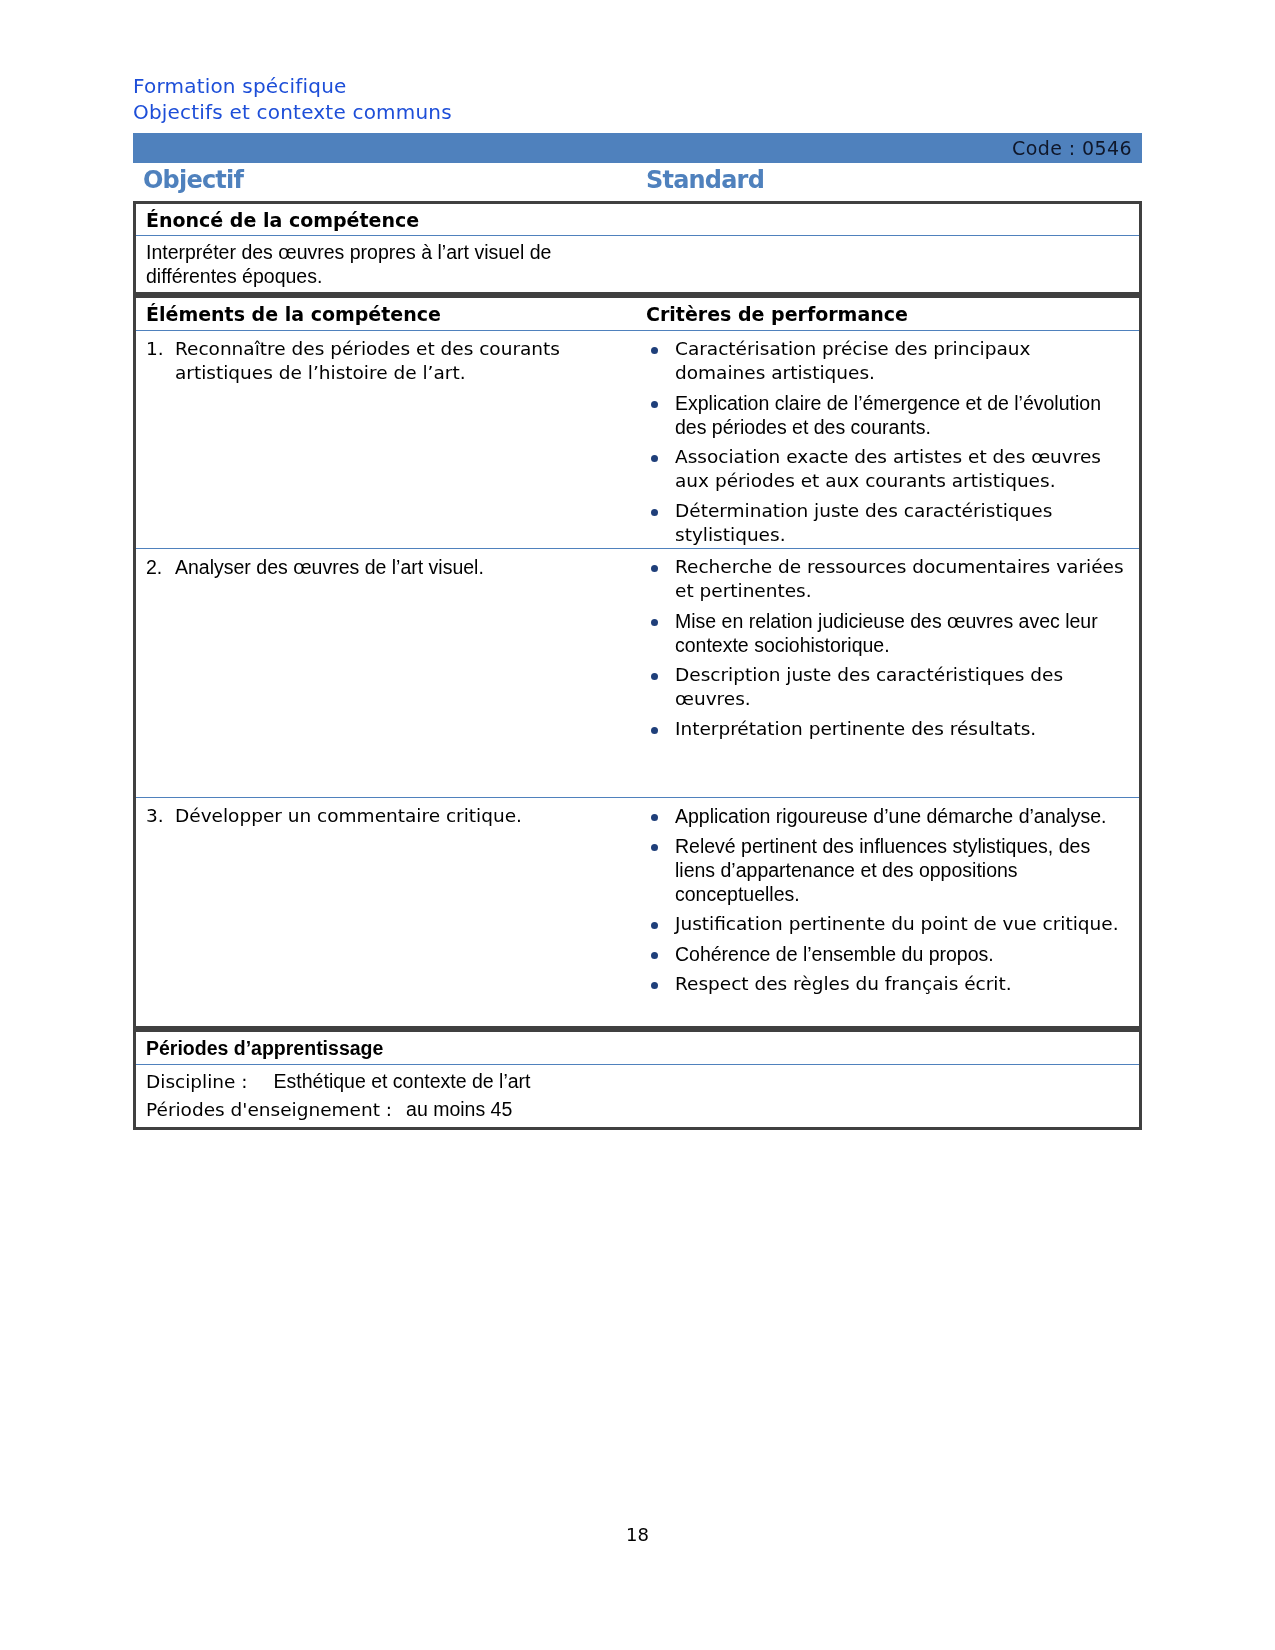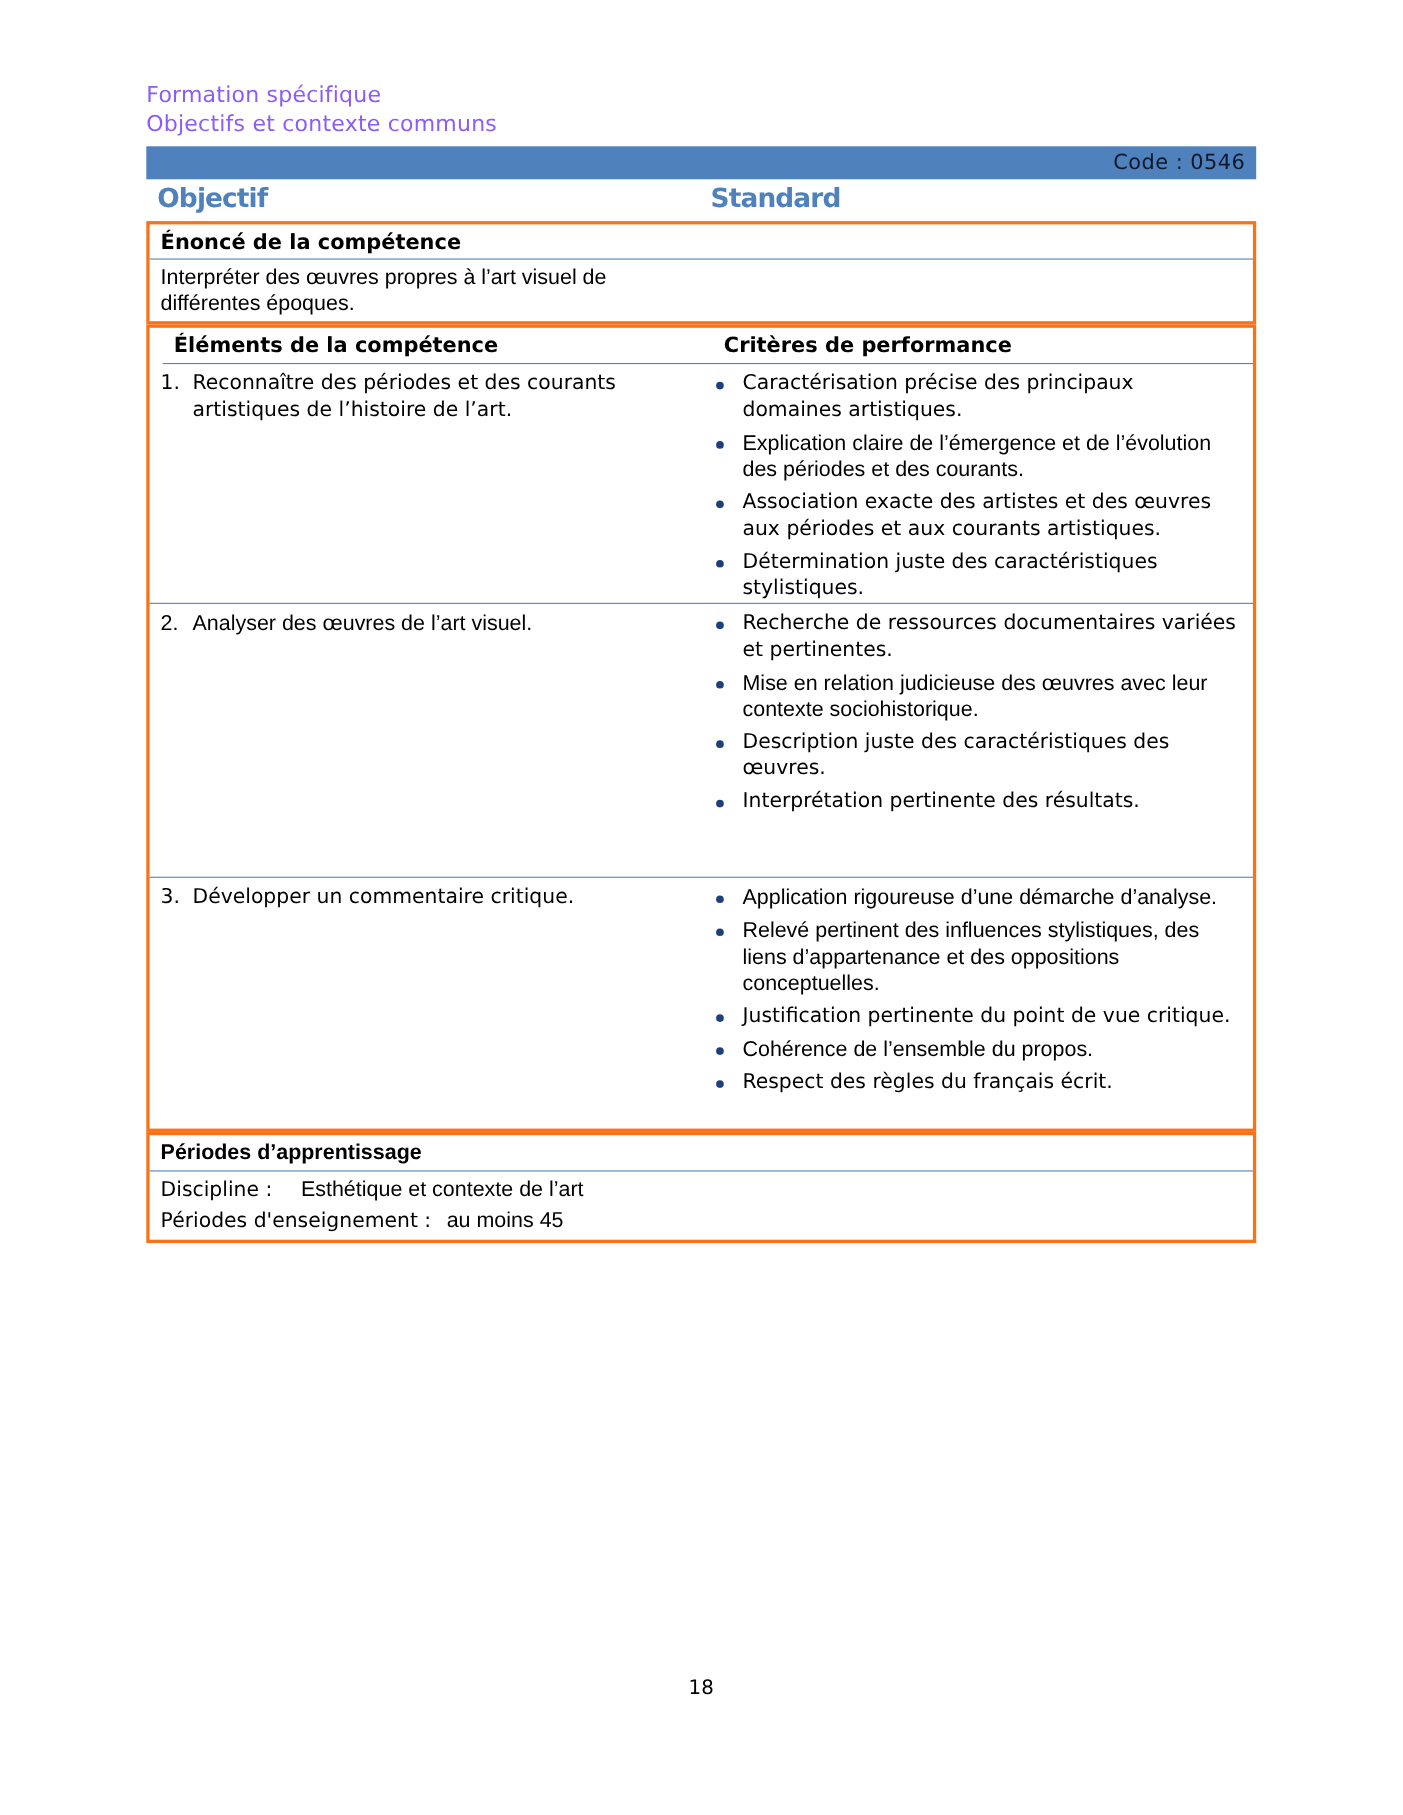--- a/index.html
+++ b/index.html
@@ -1,37 +1,37 @@
 <!DOCTYPE html>
 <html><head>
 <meta charset="utf-8">
 <style>
   html, body { margin:0; padding:0; background:#ffffff; }
   body { width:1275px; height:1650px; position:relative; font-family:"DejaVu Sans", sans-serif; color:#000; }
-  .hdr { position:absolute; left:133px; color:#8b5cf6; font-family:"DejaVu Sans", sans-serif; font-size:20px; letter-spacing:0.2px; }
+  .hdr { position:absolute; left:133px; color:#1d4ed8; font-family:"DejaVu Sans", sans-serif; font-size:20px; letter-spacing:0.2px; }
   #h1 { top:74px; }
   #h2 { top:100px; }
   .codebar { position:absolute; left:133px; top:133px; width:1009px; height:30px; background:#4f81bd; }
   .codebar span { position:absolute; right:10px; top:4px; color:#0f172a; font-size:19px; letter-spacing:0.4px; font-family:"DejaVu Sans", sans-serif; }
   .colhead { position:absolute; top:166px; color:#4f81bd; font-weight:bold; font-size:24px; font-family:"DejaVu Sans", sans-serif; letter-spacing:-0.8px; }
   #col-obj { left:143px; }
   #col-std { left:646px; }
-  .box { position:absolute; left:133px; width:1003px; border:3px solid #f97316; box-sizing:content-box; }
+  .box { position:absolute; left:133px; width:1003px; border:3px solid #404040; box-sizing:content-box; }
   .row { position:relative; border-bottom:1px solid #4f81bd; }
   .row:last-child { border-bottom:none; }
   .bold { font-weight:bold; font-size:19px; font-family:"DejaVu Sans", sans-serif; }
   .txt { font-family:"Liberation Sans", sans-serif; font-size:19.5px; line-height:24px; }
   .sans { font-family:"DejaVu Sans", sans-serif; font-size:18.5px; line-height:24px; }
   #box1 { top:201px; height:88px; }
   #box1 .r1 { height:31px; }
   #box1 .r1 .bold { position:absolute; left:10px; top:5px; }
   #box1 .r2 { height:56px; }
   #box1 .r2 .txt { position:absolute; left:10px; top:4px; width:470px; }
   #box2 { top:295px; height:728px; }
-  .hrow { height:32px;margin-left:12px; }
+  .hrow { height:32px; }
   .hrow .bold { position:absolute; top:5px; }
   .el-left { left:10px; }
   .el-right { left:510px; }
   .erow { position:relative; }
   .erow .num { position:absolute; left:10px; top:6px; }
   .erow .etext { position:absolute; left:39px; top:6px; width:400px; }
   .erow ul { position:absolute; left:510px; top:0; margin:0; padding:0; list-style:none; width:480px; }
   .erow li { position:relative; padding-left:29px; margin-top:6px; }
   .erow li .dot { position:absolute; left:5px; top:10px; width:7px; height:7px; border-radius:50%; background:#1f3f7a; }
   #er1 { height:217px; }

